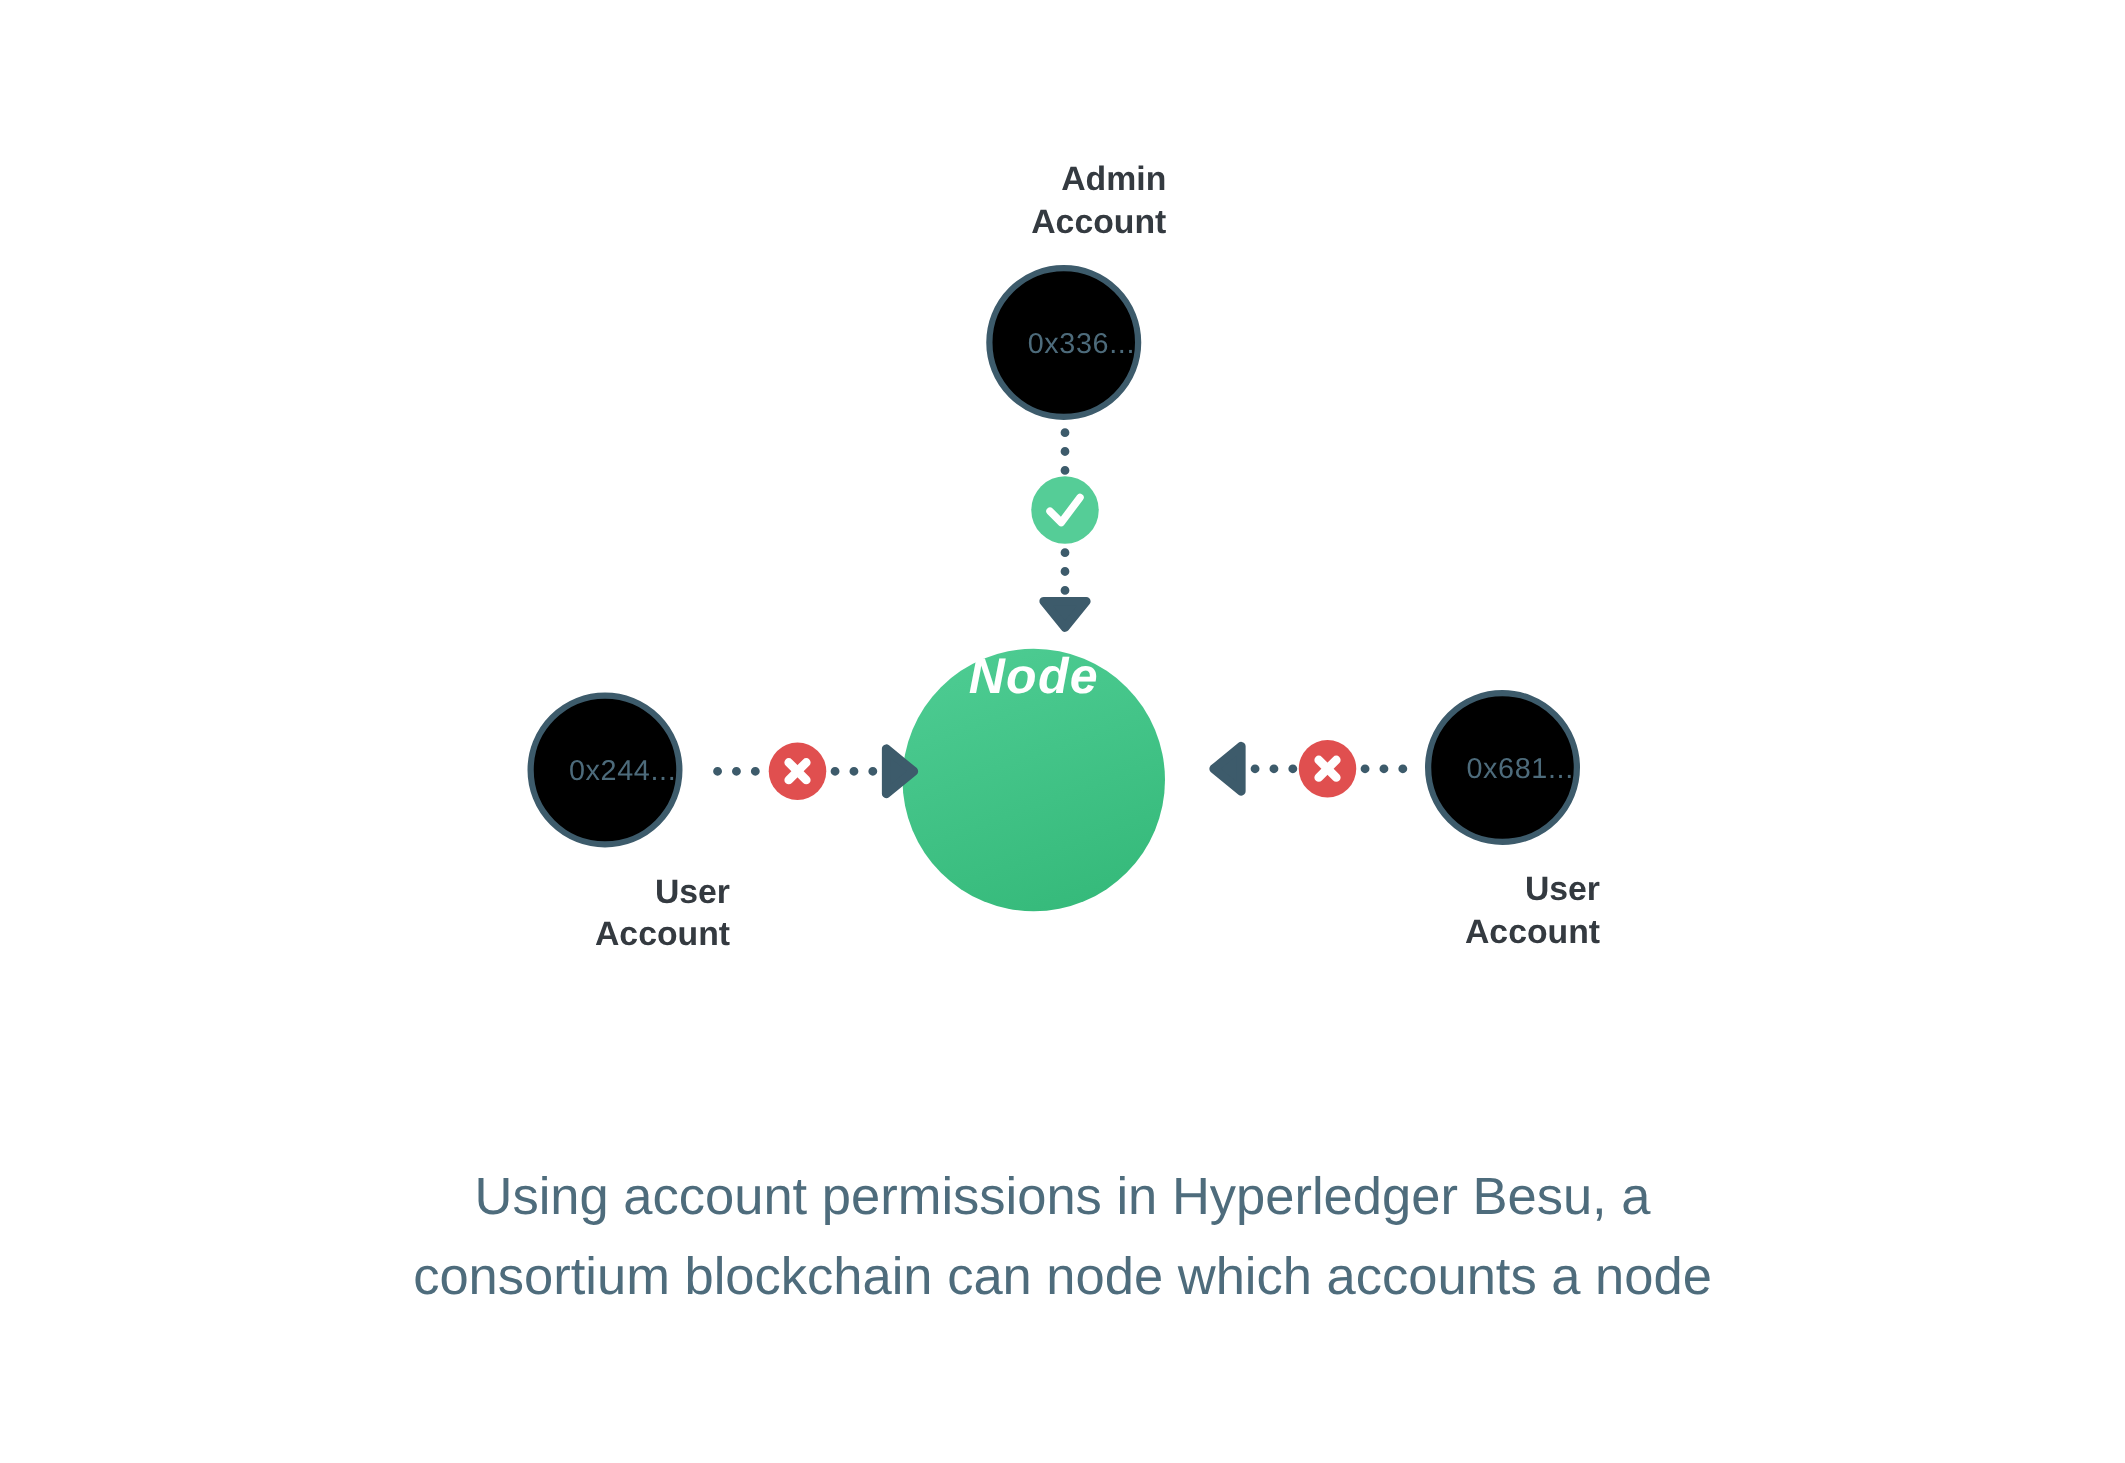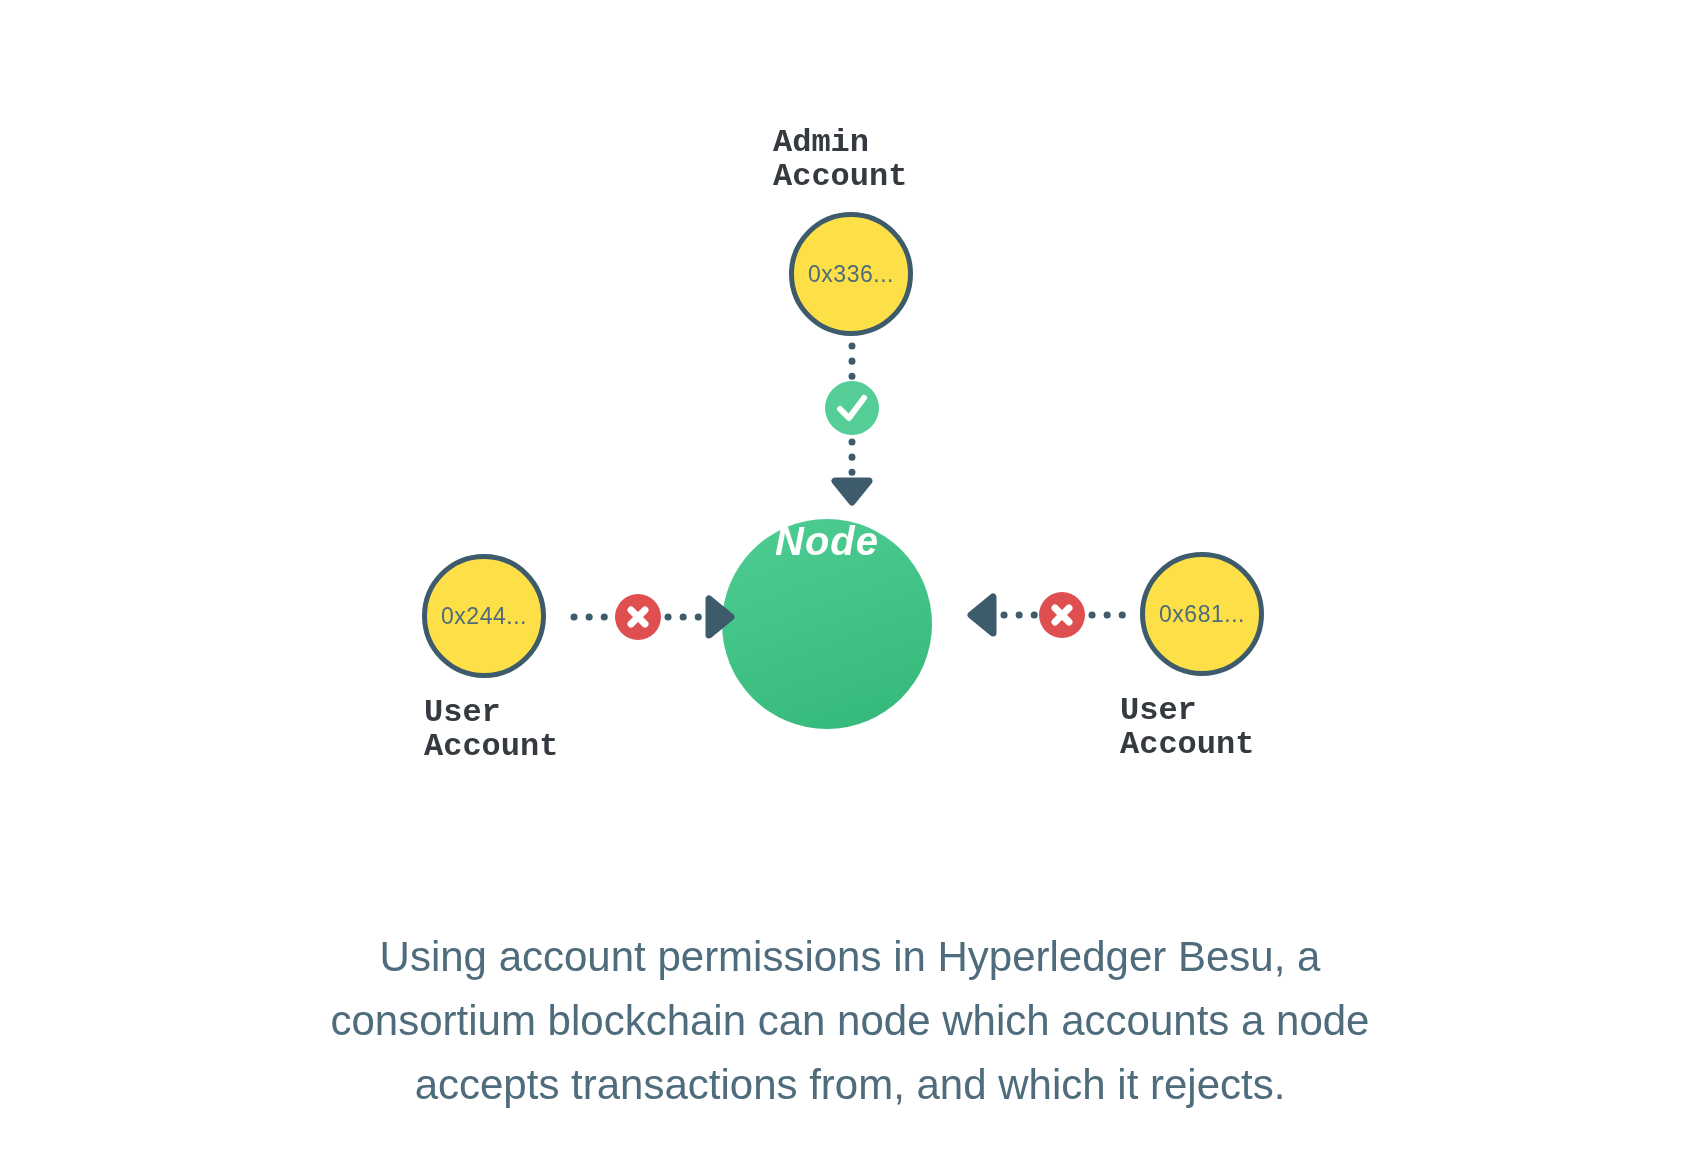--- a/index.html
+++ b/index.html
@@ -23,43 +23,42 @@
     overflow: hidden;
   }
 
   
   .account-circle {
     position: absolute;
     width: 114px;
     height: 114px;
     border: 5px solid var(--slate);
     border-radius: 50%;
-    background: #fde047;
+    background: #000000;
     display: flex;
     align-items: center;
-    justify-content: center;
+    justify-content: flex-end;
     box-sizing: content-box;
   }
   .address {
     color: var(--address-text);
     font-size: 23px;
     letter-spacing: 0.5px;
     white-space: nowrap;
   }
 
   
   .entity-label {
     position: absolute;
     width: 160px;
-    text-align: left;
+    text-align: right;
     font-weight: bold;
-    font-size: 32px;
+    font-size: 27px;
     line-height: 34px;
     color: var(--label-dark);
-    font-family: Liberation Mono, monospace;
   }
 
   
   .node-circle {
     position: absolute;
     left: 722px;
     top: 519px;
     width: 210px;
     height: 210px;
     border-radius: 50%;
@@ -201,16 +200,15 @@
     </svg>
   </div>
 
   <svg class="connector" style="left:1086px; top:608px;" width="46" height="14">
     <line class="slate-dots" x1="6" y1="7" x2="38" y2="7"></line>
   </svg>
 
   <div class="caption">
     <div>Using account permissions in Hyperledger Besu, a</div>
     <div>consortium blockchain can node which accounts a node</div>
-    <div>accepts transactions from, and which it rejects.</div>
   </div>
 
 </div>
 
 </body></html>

